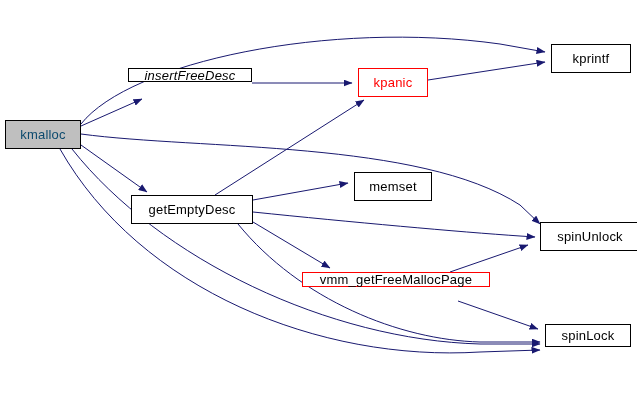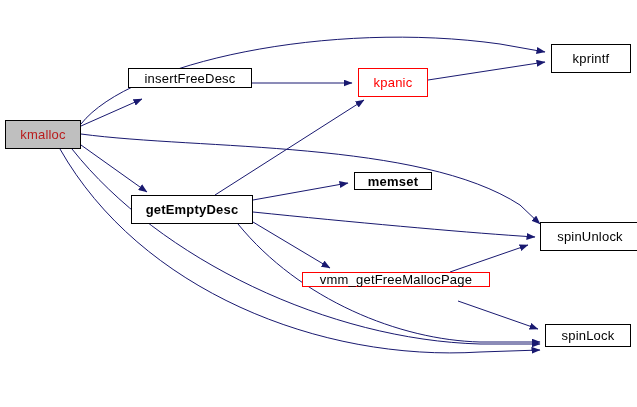--- a/index.html
+++ b/index.html
@@ -39,21 +39,21 @@
     font-family: "Liberation Sans", sans-serif;
     font-size: 13px;
     line-height: 1;
     letter-spacing: 0.2px;
     white-space: nowrap;
     user-select: none;
   }
   .node.current {
     background: #bfbfbf;
     border: 1px solid #000000;
-    color: #b91c1c;
+    color: #0c4a6e;
   }
   .node.highlight {
     border: 1px solid #ff0000;
   }
   .node.highlight.redtext {
     color: #ff0000;
   }
   .node-label {
     pointer-events: none;
   }
@@ -85,33 +85,33 @@
         <path d="M 238,224 C 300,300 400,340 480,342 L 540,342" fill="none" stroke="#191970" stroke-width="1" marker-end="url(#arrowhead)"></path>
         <path d="M 450,272 L 528,245" fill="none" stroke="#191970" stroke-width="1" marker-end="url(#arrowhead)"></path>
         <path d="M 458,301 L 538,329" fill="none" stroke="#191970" stroke-width="1" marker-end="url(#arrowhead)"></path>
       </g>
   </svg>
 
   <div id="nodes-layer">
       <div class="node current" style="left: 5px; top: 120px; width: 76px; height: 29px;">
         <span class="node-label">kmalloc</span>
       </div>
-      <div class="node" style="left: 128px; top: 68px; width: 124px; height: 20px;">
+      <div class="node" style="left: 128px; top: 68px; width: 124px; height: 14px; font-style: italic;">
         <span class="node-label">insertFreeDesc</span>
       </div>
       <div class="node highlight redtext" style="left: 358px; top: 68px; width: 70px; height: 29px;">
         <span class="node-label">kpanic</span>
       </div>
       <div class="node" style="left: 551px; top: 44px; width: 80px; height: 29px;">
         <span class="node-label">kprintf</span>
       </div>
-      <div class="node" style="left: 131px; top: 195px; width: 122px; height: 29px; font-weight: bold;">
+      <div class="node" style="left: 131px; top: 195px; width: 122px; height: 29px;">
         <span class="node-label">getEmptyDesc</span>
       </div>
-      <div class="node" style="left: 354px; top: 172px; width: 78px; height: 18px; font-weight: bold;">
+      <div class="node" style="left: 354px; top: 172px; width: 78px; height: 29px;">
         <span class="node-label">memset</span>
       </div>
       <div class="node" style="left: 540px; top: 222px; width: 100px; height: 29px;">
         <span class="node-label">spinUnlock</span>
       </div>
       <div class="node highlight" style="left: 302px; top: 272px; width: 188px; height: 15px;">
         <span class="node-label">vmm_getFreeMallocPage</span>
       </div>
       <div class="node" style="left: 545px; top: 324px; width: 86px; height: 23px;">
         <span class="node-label">spinLock</span>

